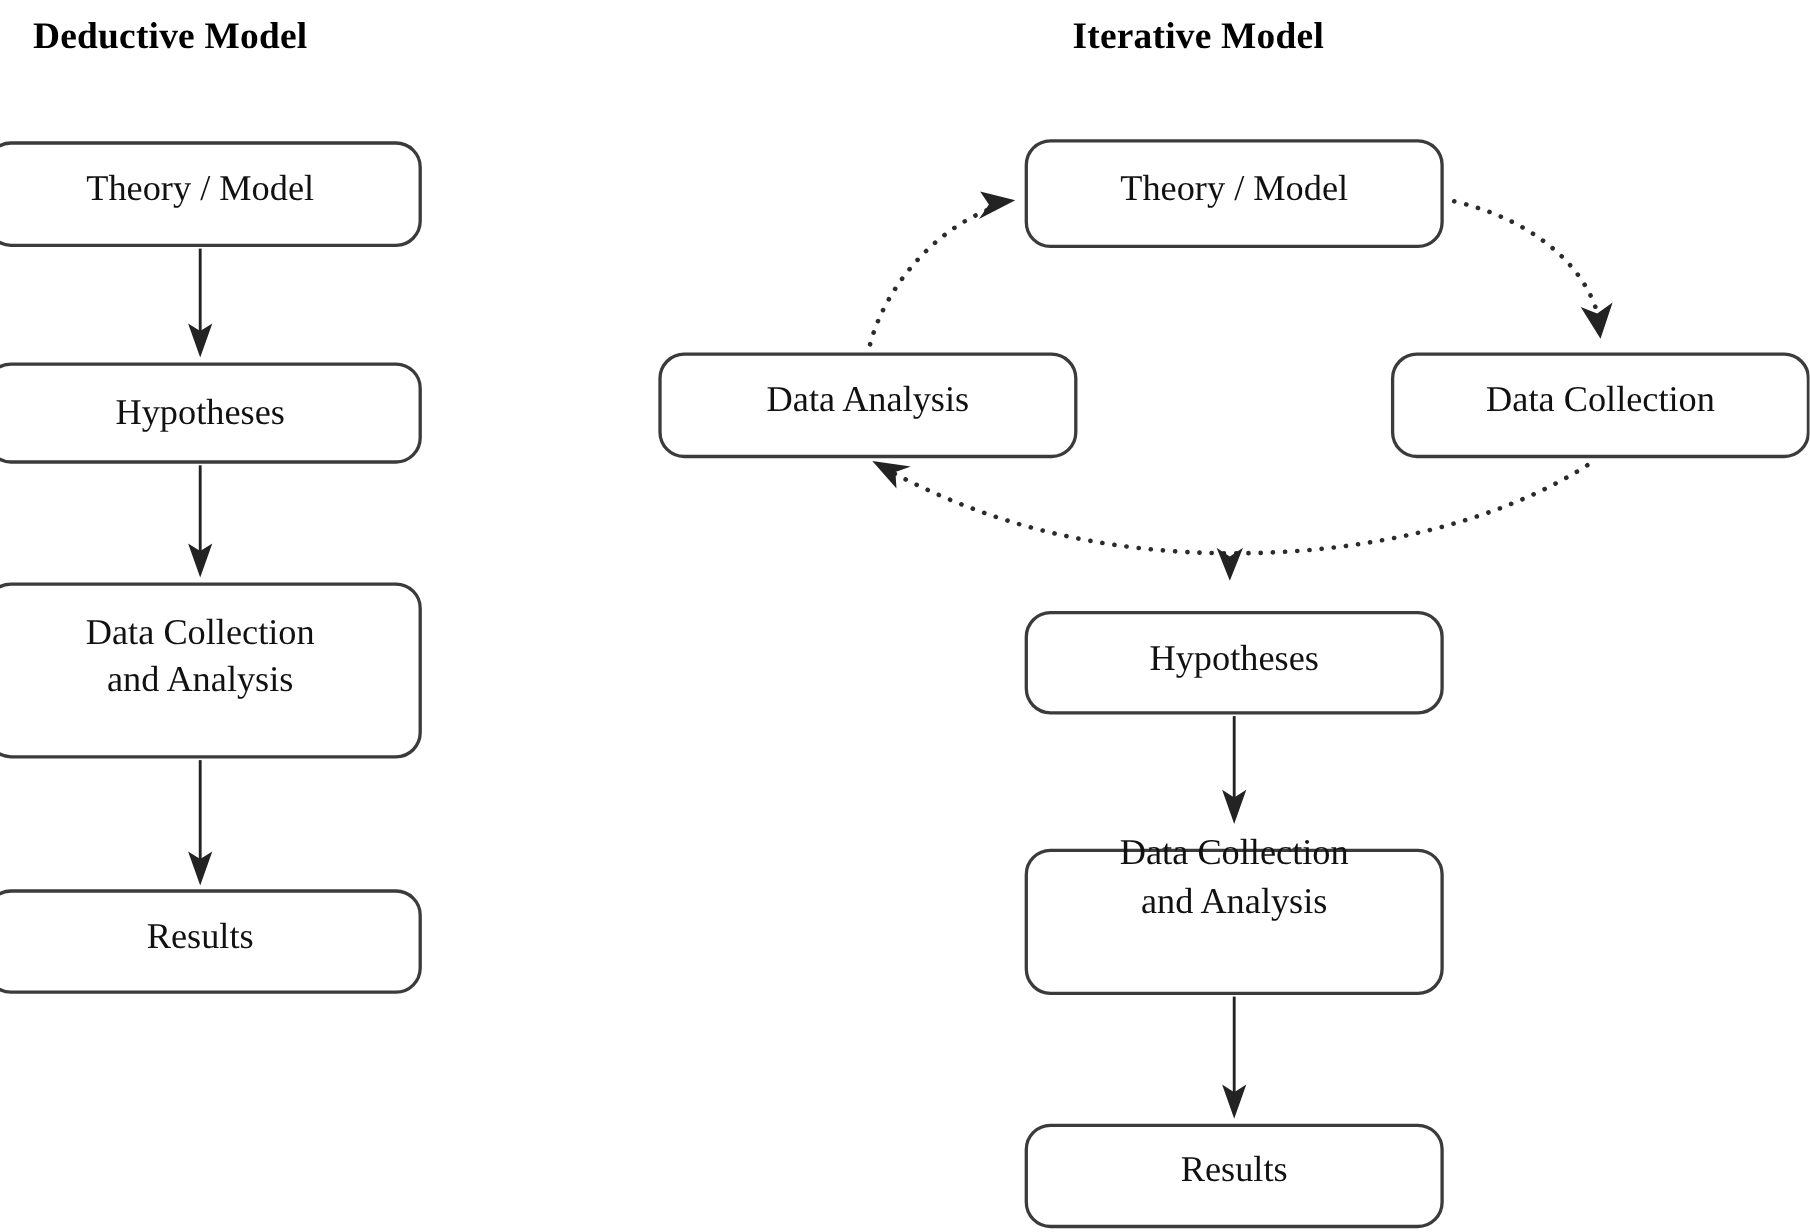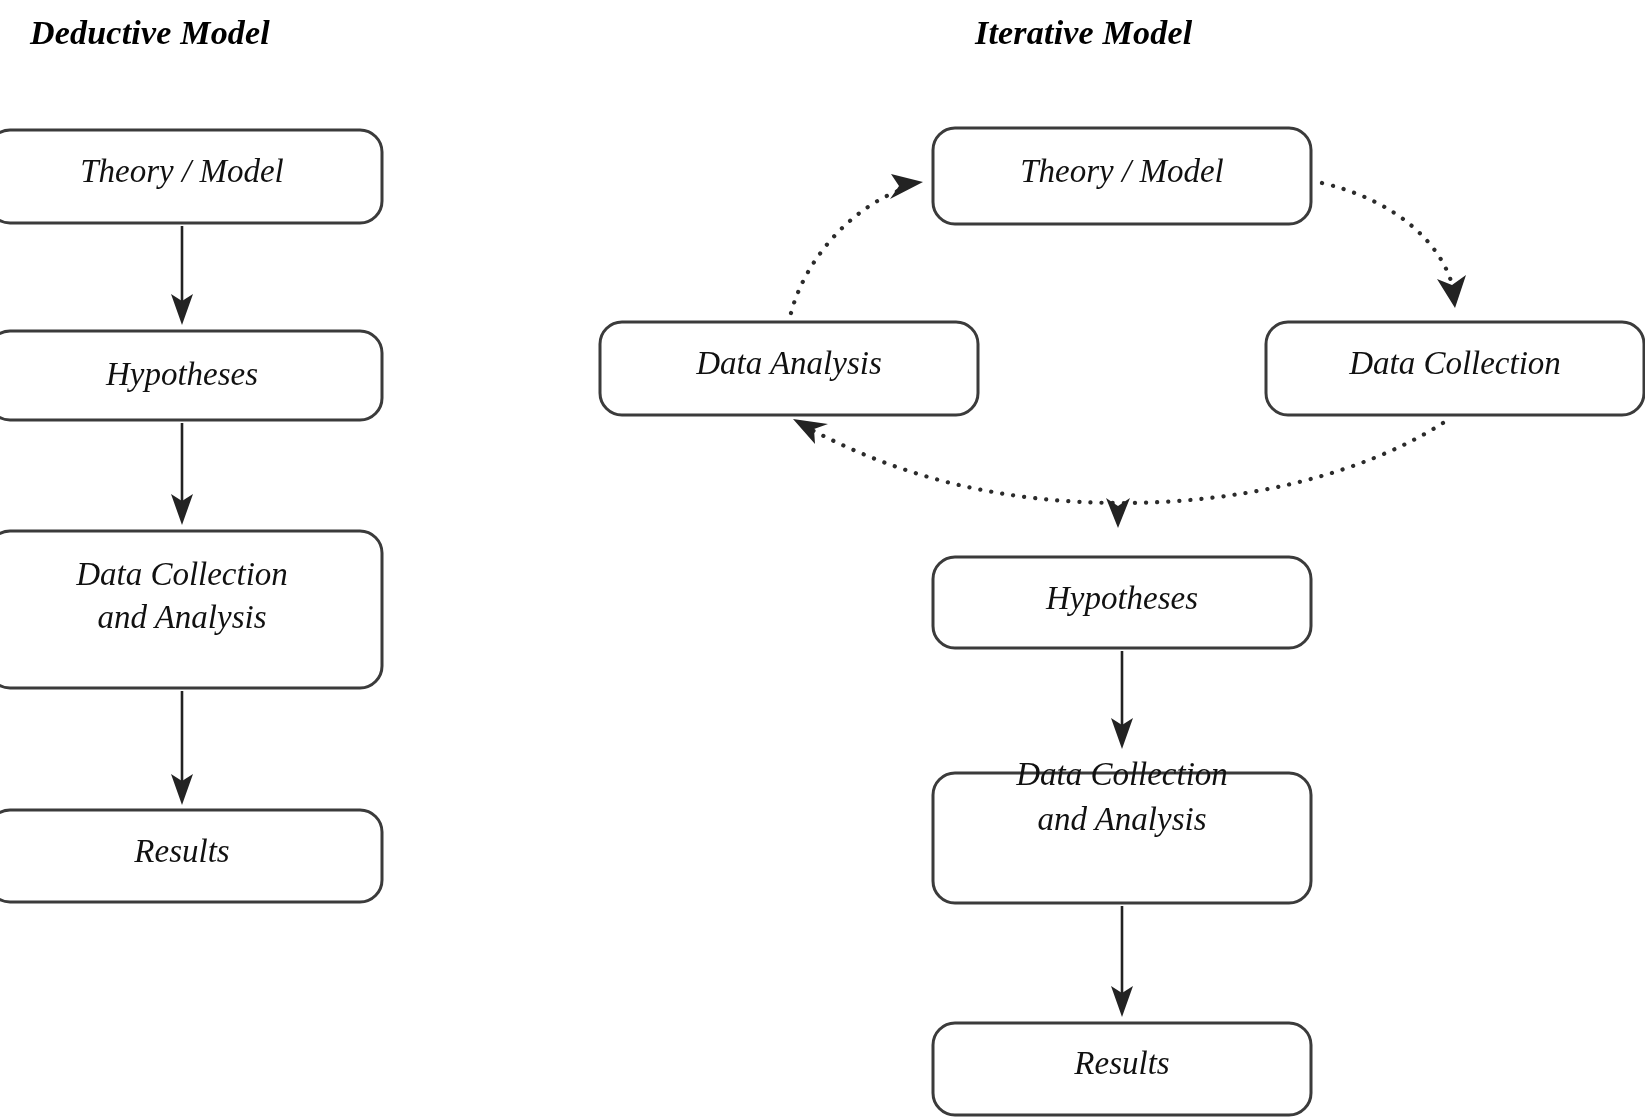--- a/index.html
+++ b/index.html
@@ -11,21 +11,20 @@
     width: 1645px;
     height: 1120px;
     overflow: hidden;
     font-family: "Liberation Serif", "DejaVu Serif", serif;
     color: #000000;
   }
   #diagram-root {
     position: relative;
     width: 1315px;
     height: 1120px;
-    font-style: italic;
   }
   svg.canvas {
     position: absolute;
     left: 0;
     top: 0;
     width: 1645px;
     height: 1120px;
     display: block;
   }
   .panel-title {

